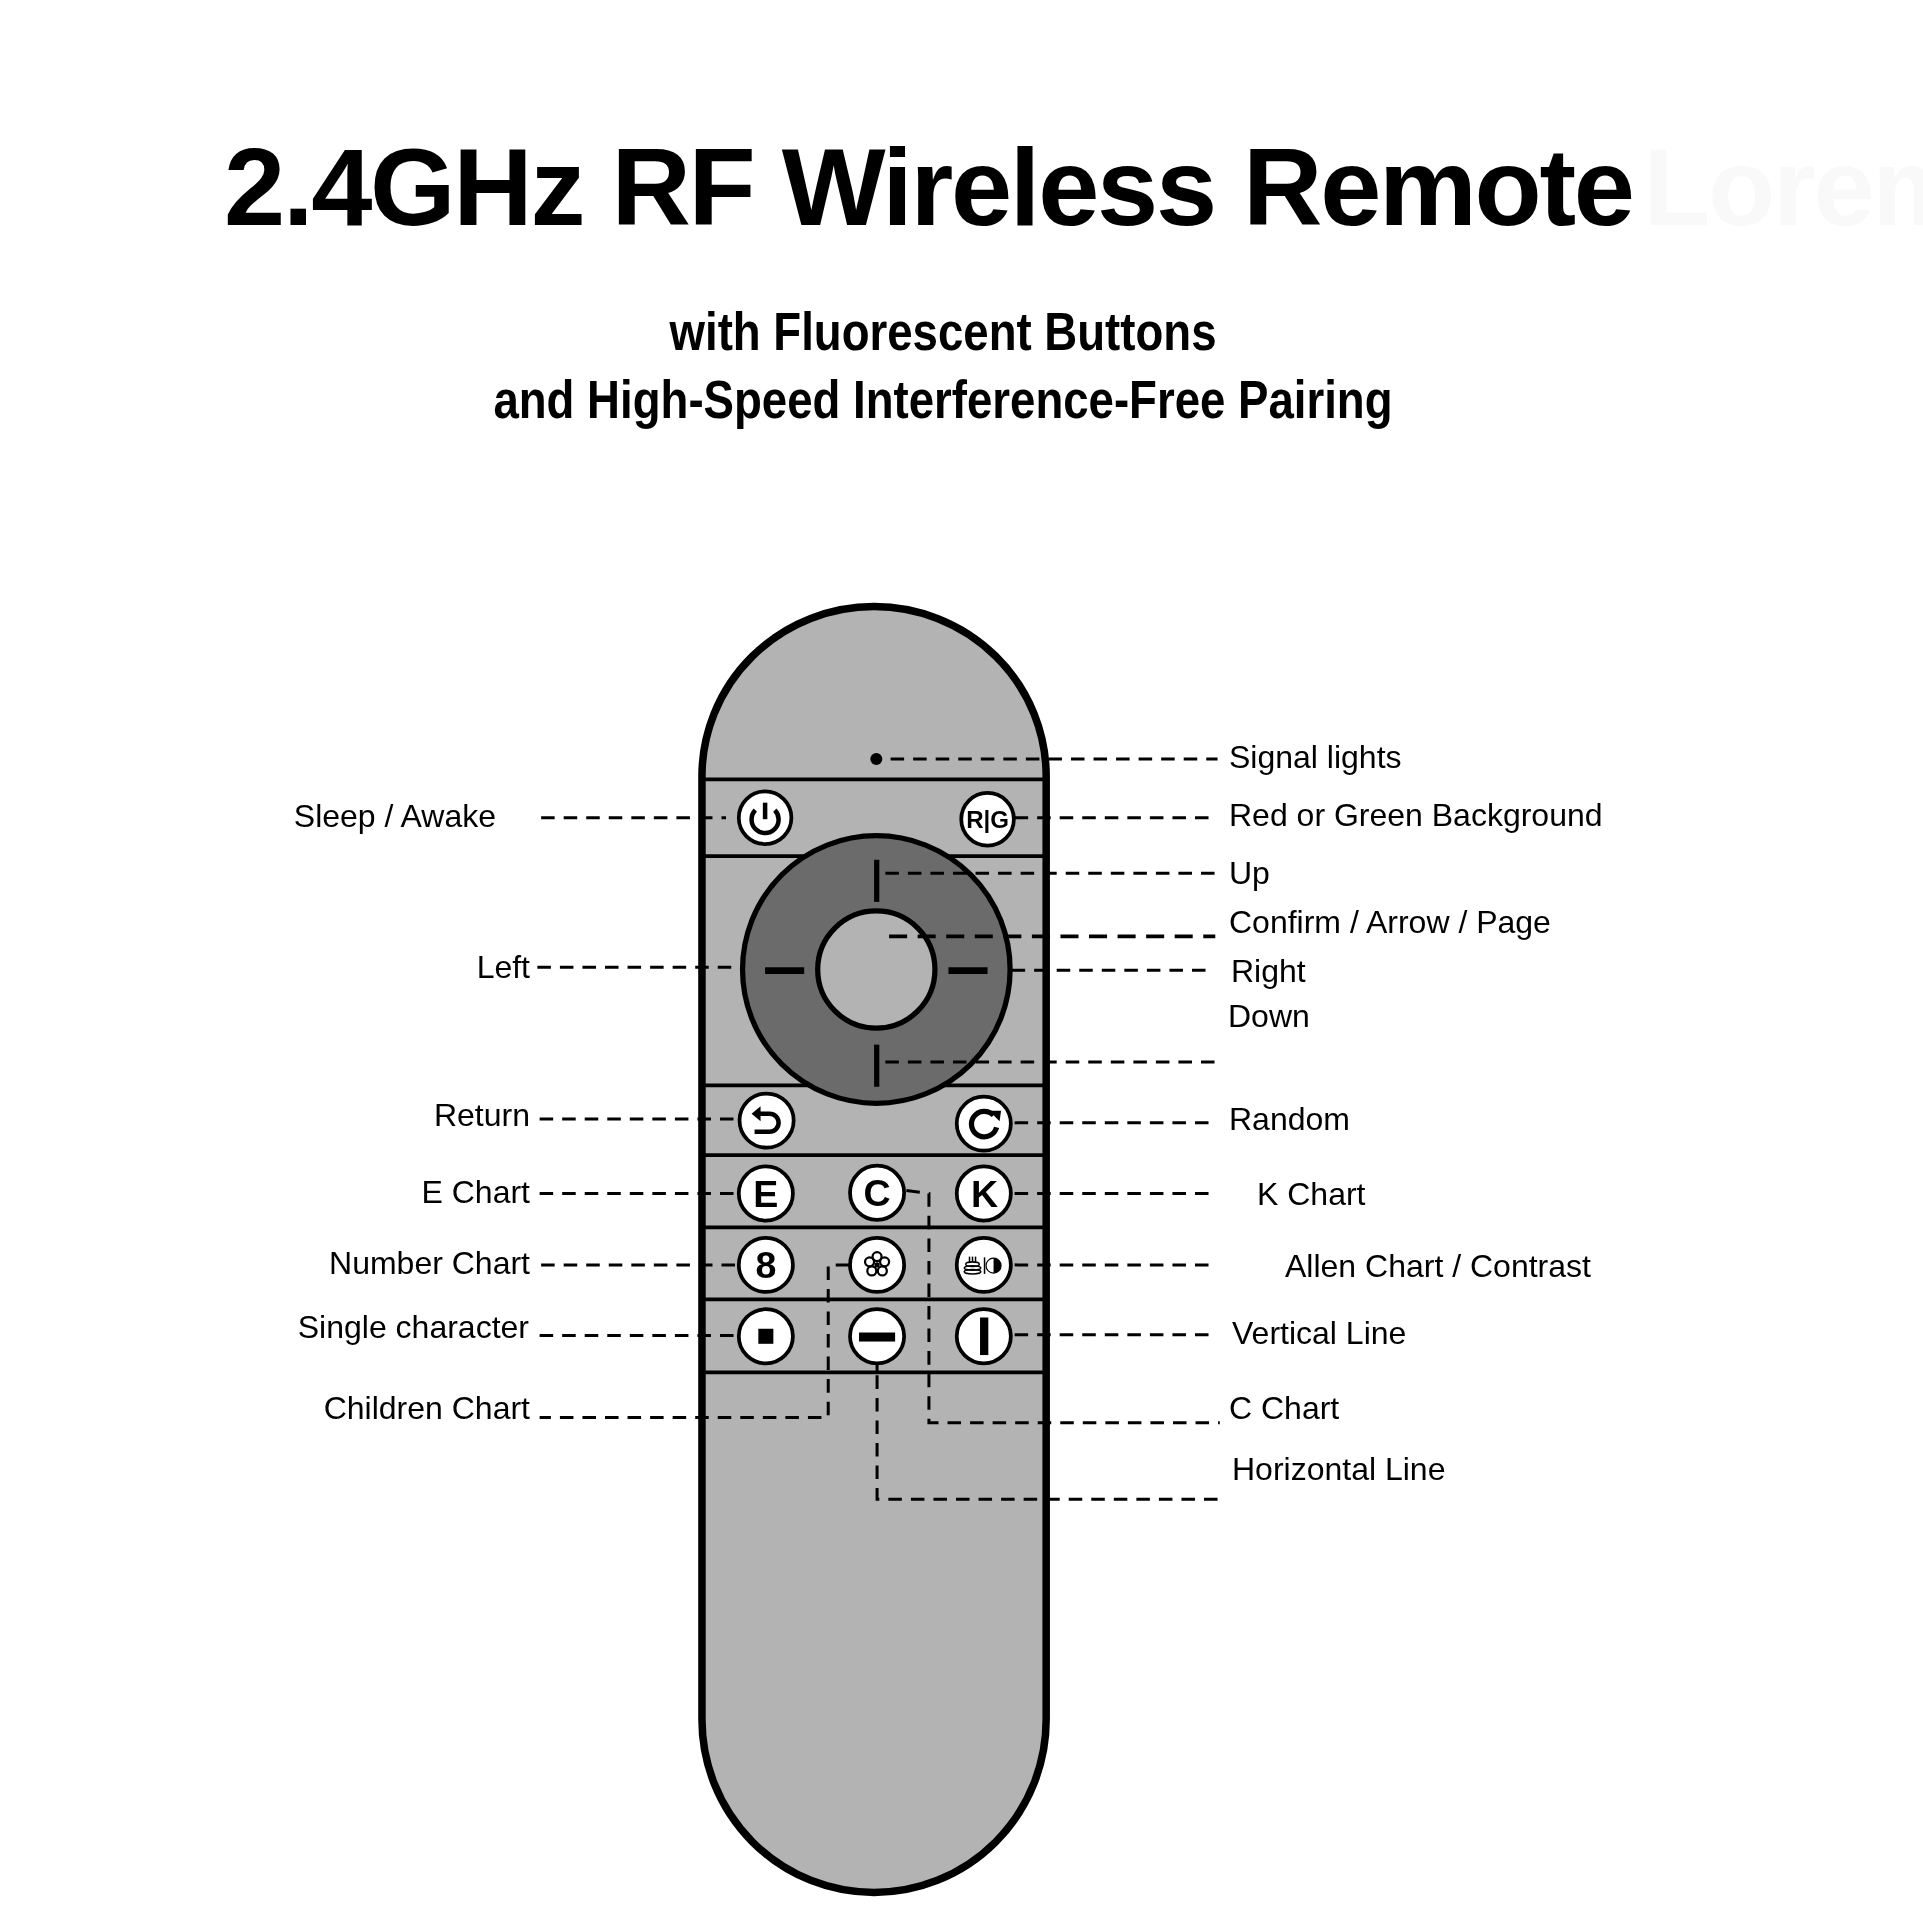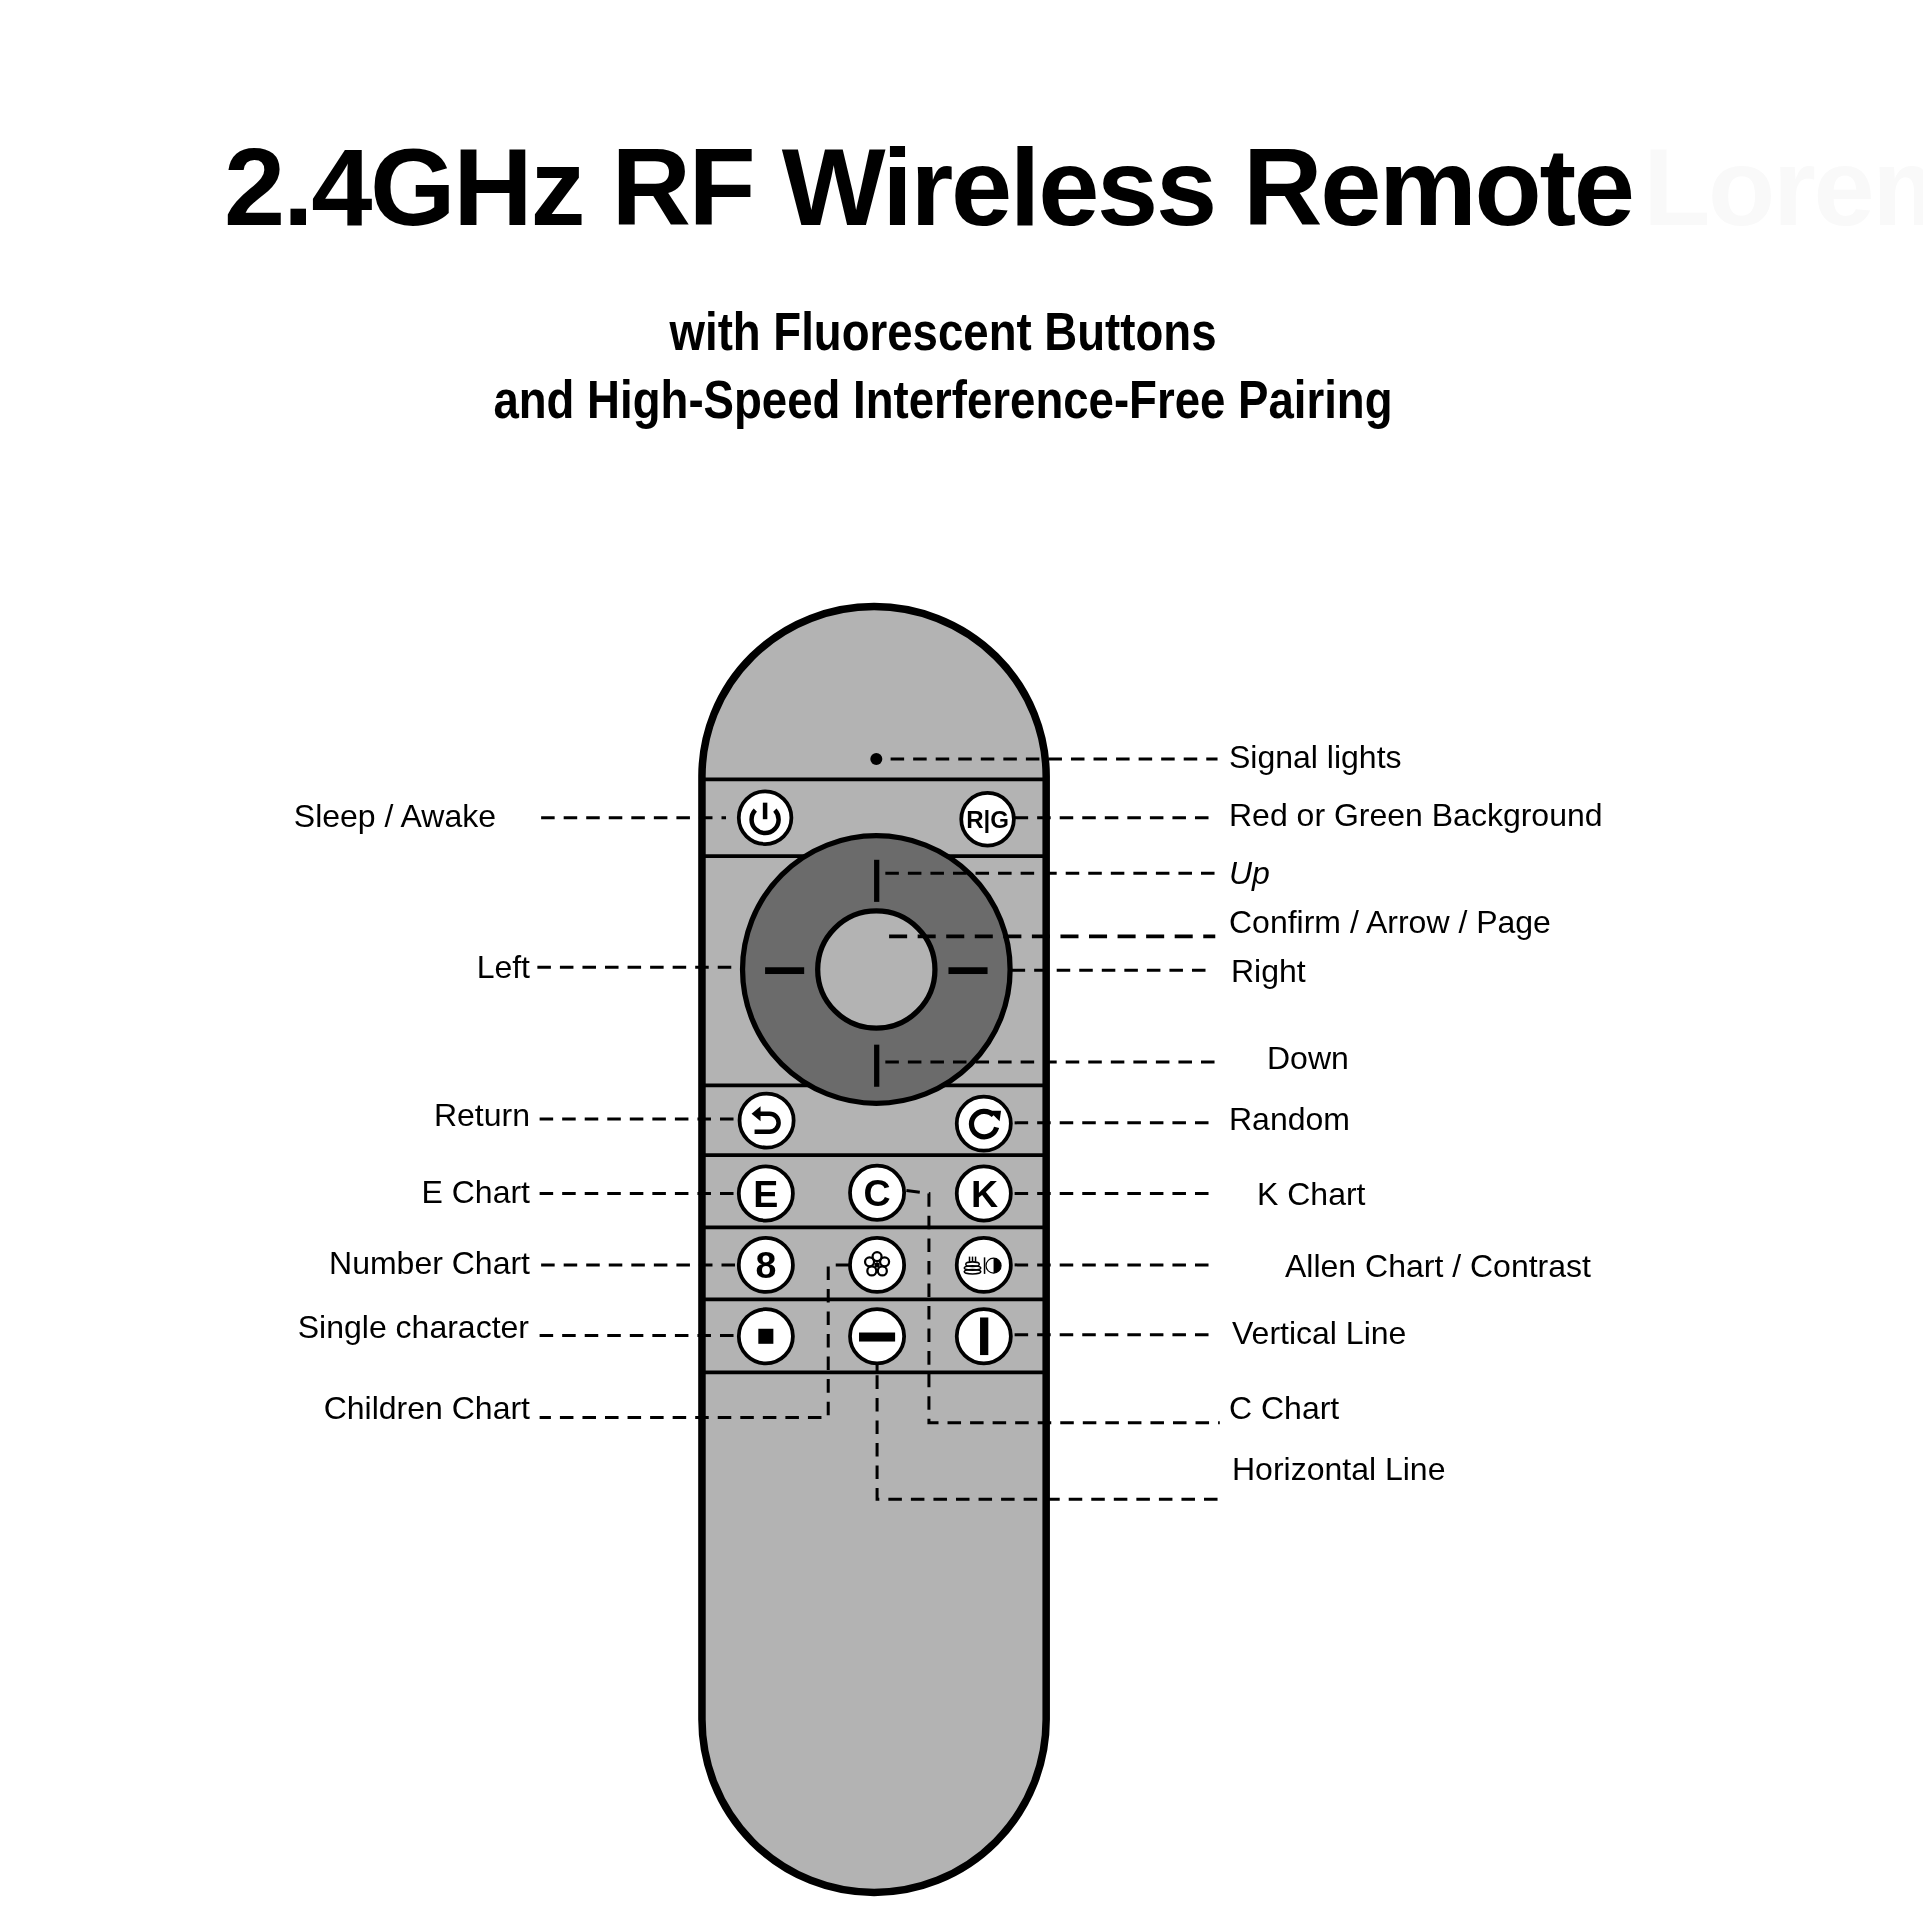--- a/index.html
+++ b/index.html
@@ -170,23 +170,23 @@
 <div class="label left" style="right:1428px; top:800px;">Sleep / Awake</div>
 <div class="label left" style="right:1394px; top:951px;">Left</div>
 <div class="label left" style="right:1394px; top:1099px;">Return</div>
 <div class="label left" style="right:1394px; top:1176px;">E Chart</div>
 <div class="label left" style="right:1394px; top:1247px;">Number Chart</div>
 <div class="label left" style="right:1395px; top:1311px;">Single character</div>
 <div class="label left" style="right:1394px; top:1392px;">Children Chart</div>
 
 <div class="label" style="left:1229px; top:741px;">Signal lights</div>
 <div class="label" style="left:1229px; top:799px;">Red or Green Background</div>
-<div class="label" style="left:1229px; top:857px;font-style:italic;">Up</div>
+<div class="label" style="left:1229px; top:857px;">Up</div>
 <div class="label" style="left:1229px; top:906px;">Confirm / Arrow / Page</div>
 <div class="label" style="left:1231px; top:955px;">Right</div>
-<div class="label" style="left:1228px; top:1042px;margin-left:39px;">Down</div>
+<div class="label" style="left:1228px; top:1000px;">Down</div>
 <div class="label" style="left:1229px; top:1103px;">Random</div>
 <div class="label" style="left:1229px; top:1178px;margin-left:28px;">K Chart</div>
 <div class="label" style="left:1285px; top:1250px;">Allen Chart / Contrast</div>
 <div class="label" style="left:1232px; top:1317px;">Vertical Line</div>
 <div class="label" style="left:1229px; top:1392px;">C Chart</div>
 <div class="label" style="left:1232px; top:1453px;">Horizontal Line</div>
 
 
 </body></html>

